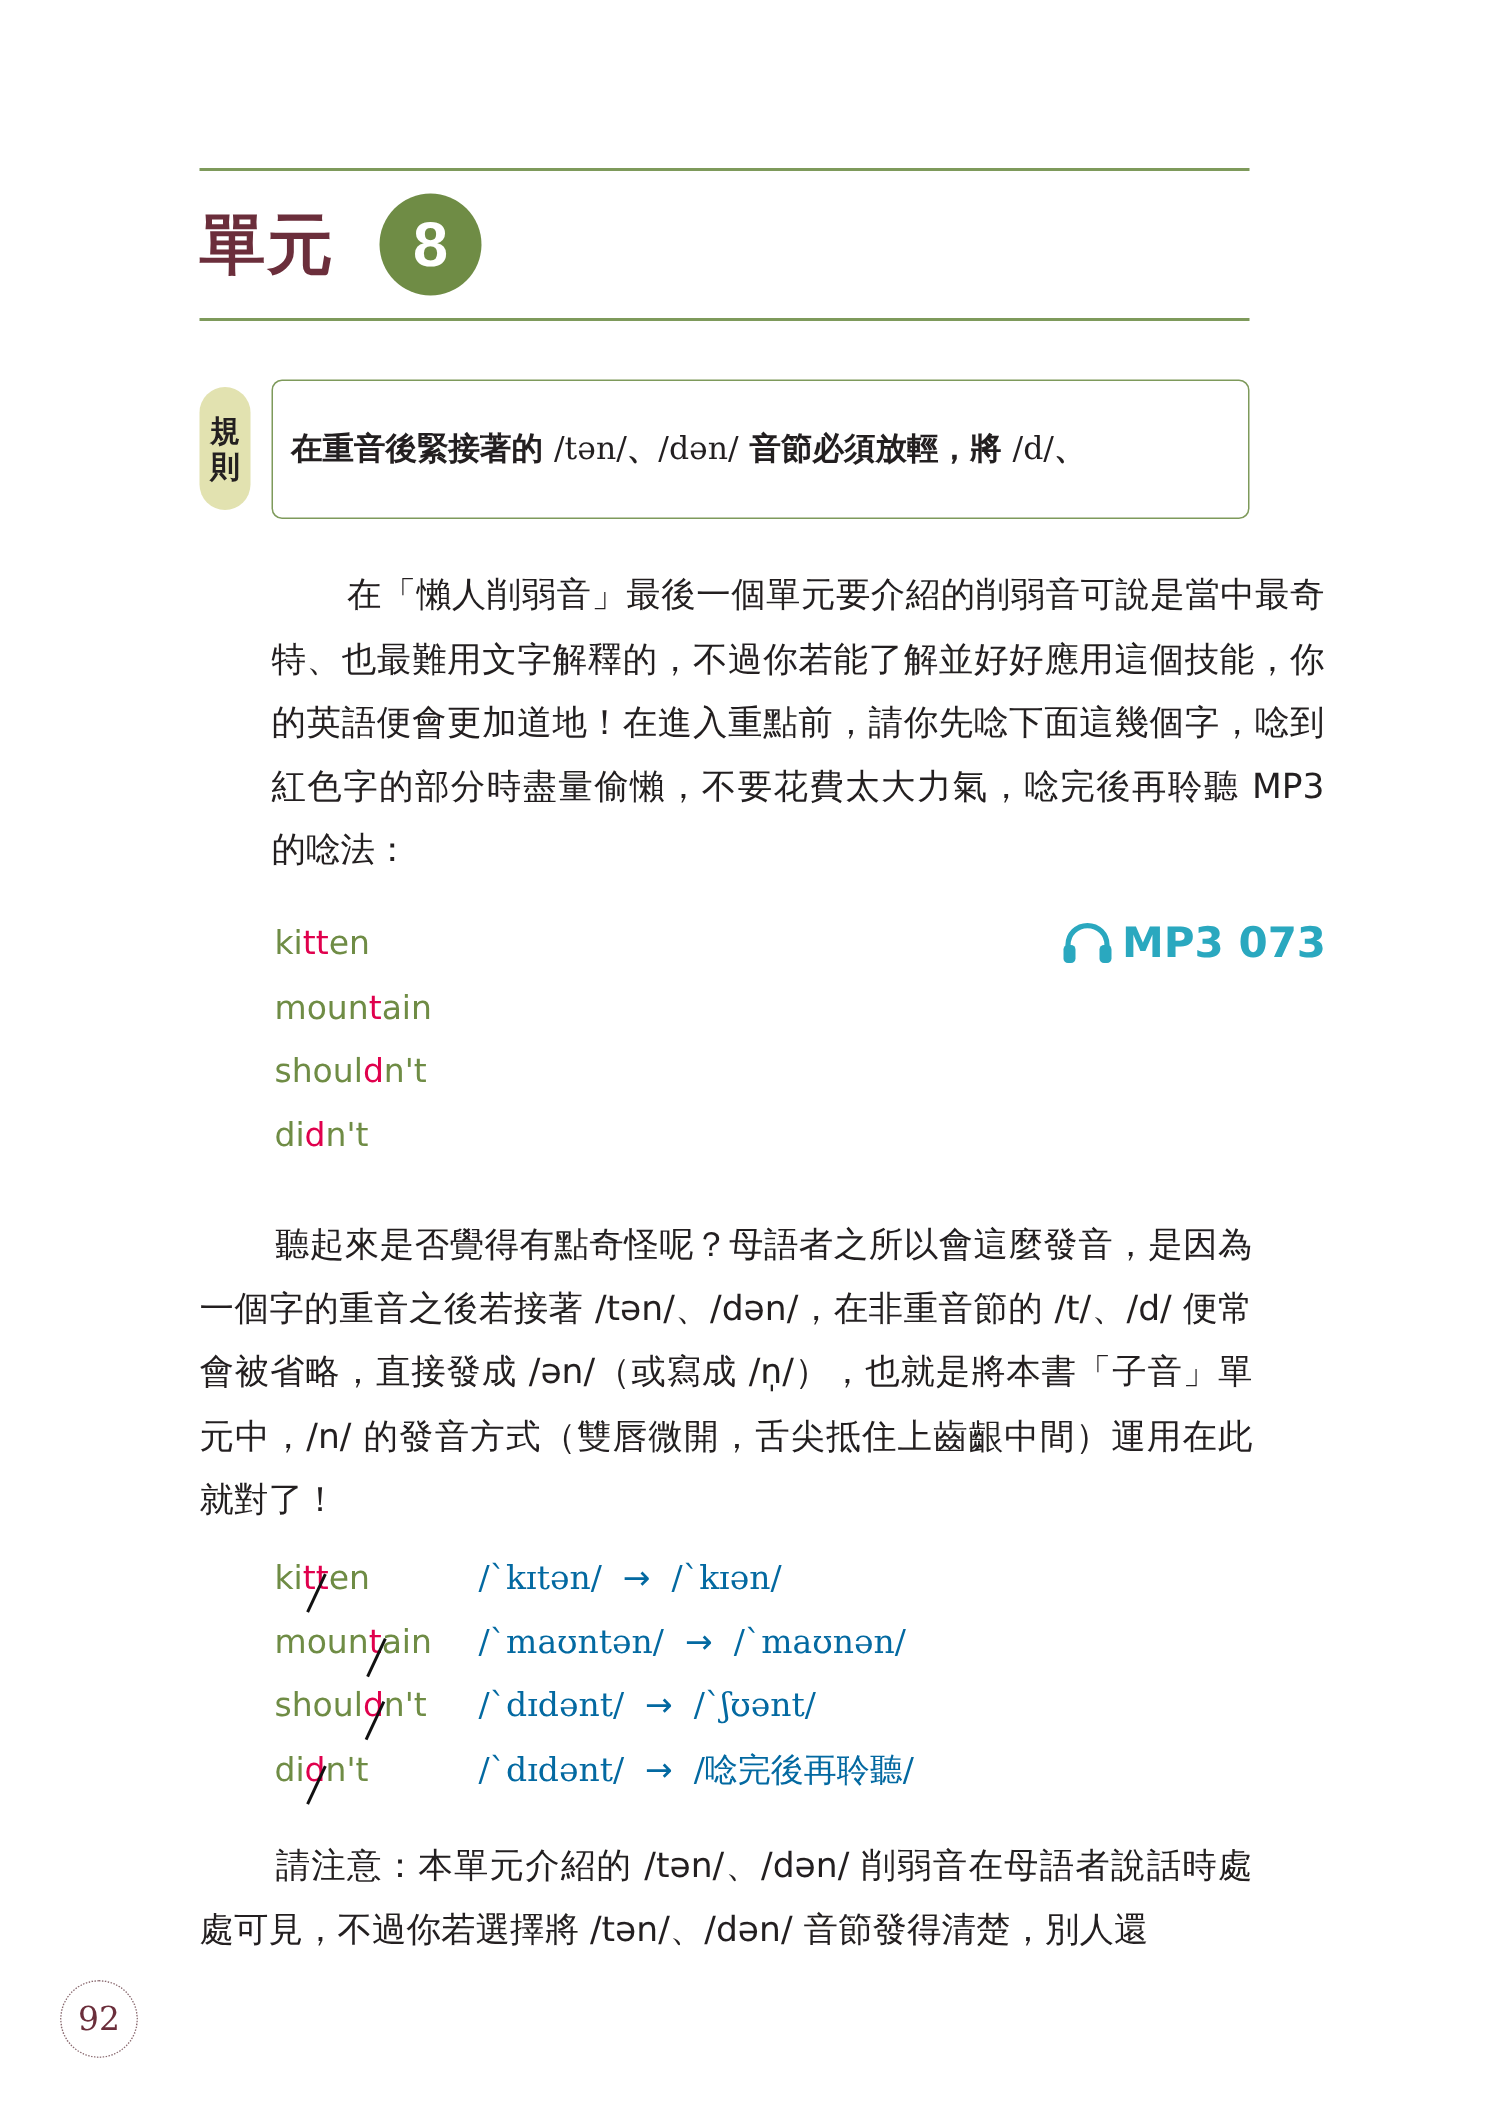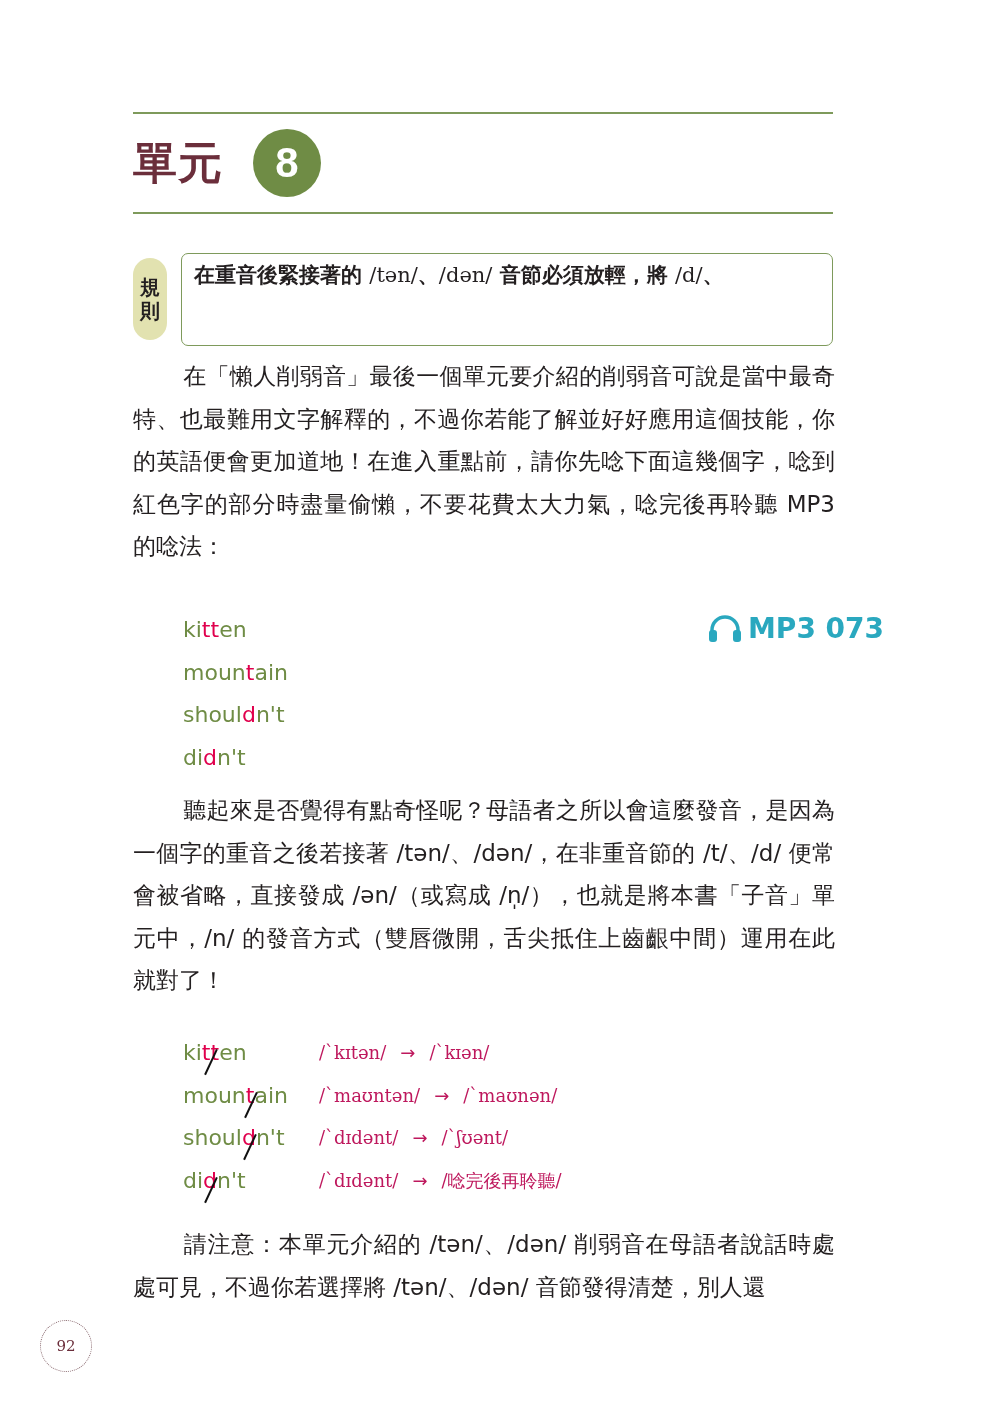--- a/index.html
+++ b/index.html
@@ -8,45 +8,45 @@
 
     .rule-line { position: absolute; left: 133px; width: 700px; height: 2px; background: #7e9a5b; }
     .rule-top { top: 112px; }
     .rule-bottom { top: 212px; }
 
     .title-row { position: absolute; left: 133px; top: 128px; height: 70px; display: flex; align-items: center; gap: 12px; }
     .title-text { font-family: "DejaVu Sans", sans-serif; font-weight: bold; font-size: 44px; color: #6b2e3b; letter-spacing: 1px; }
     .unit-circle { width: 68px; height: 68px; border-radius: 50%; background: #6f8c45; color: #ffffff; font-family: "Liberation Sans", sans-serif; font-weight: bold; font-size: 42px; display: flex; align-items: center; justify-content: center; margin: 0 20px 0 18px; }
 
     .rule-tag { position: absolute; left: 133px; top: 258px; width: 34px; height: 82px; border-radius: 17px; background: #e2e2b0; display: flex; flex-direction: column; align-items: center; justify-content: center; font-weight: bold; font-size: 20px; color: #231f20; line-height: 24px; }
-    .rule-box { position: absolute; left: 181px; top: 253px; width: 652px; height: 93px; border: 1.5px solid #7e9a5b; border-radius: 7px; padding: 0 12px 0 12px; font-weight: bold; font-size: 21px; line-height: 42px; color: #231f20; }
+    .rule-box { position: absolute; left: 181px; top: 253px; width: 652px; height: 93px; border: 1.5px solid #7e9a5b; border-radius: 7px; padding: 24px 12px 0 12px; font-weight: bold; font-size: 21px; line-height: 42px; color: #231f20; }
     .ipa { font-family: "DejaVu Serif", "Liberation Serif", serif; font-weight: normal; }
 
     .para { position: absolute; left: 133px; width: 702px; font-size: 23px; line-height: 42.5px; color: #231f20; text-align: justify; }
     .para .indent { display: inline-block; width: 50px; }
-    .p1 { top: 355px; }
-    .p2 { top: 789px; }
+    .p1 { top: 376px; margin-left: 48px; }
+    .p2 { top: 809px; }
     .p3 { top: 1223px; }
 
     .word-list { position: absolute; left: 183px; top: 609px; }
     .word { font-family: "DejaVu Sans", sans-serif; font-size: 22px; color: #6f8c45; height: 42.5px; line-height: 42.5px; }
     .hl { color: #e0004d; }
 
     .mp3 { position: absolute; left: 708px; top: 612px; display: flex; align-items: center; color: #2aa8bf; font-weight: bold; font-size: 28px; }
     .mp3 svg { margin-right: 6px; }
 
     .pron-table { position: absolute; left: 183px; top: 1032px; }
     .pron-row { display: flex; height: 42.5px; line-height: 42.5px; align-items: center; }
     .pron-word { width: 136px; font-size: 22px; color: #6f8c45; font-family: "DejaVu Sans", sans-serif; }
-    .pron-ipa { font-family: "DejaVu Serif", "Liberation Serif", serif; font-size: 18px; color: #be185d; }
+    .pron-ipa { font-family: "DejaVu Serif", "Liberation Serif", serif; font-size: 22px; color: #0369a1; }
     .arrow { margin: 0 14px; font-family: "DejaVu Sans", sans-serif; }
     .strike { position: relative; color: #e0004d; }
     .strike::after { content: ""; position: absolute; left: 50%; top: 8px; width: 1.5px; height: 28px; background: #111; transform: rotate(25deg); }
 
-    .page-num { position: absolute; left: 40px; top: 1320px; width: 52px; height: 52px; border-radius: 50%; border: 1.5px dotted #8a6a70; display: flex; align-items: center; justify-content: center; font-family: "DejaVu Serif", serif; font-size: 15px; color: #6b2e3b; }
+    .page-num { position: absolute; left: 40px; top: 1320px; width: 52px; height: 52px; border-radius: 50%; border: 1.5px dotted #8a6a70; display: flex; align-items: center; justify-content: center; font-family: "DejaVu Serif", serif; font-size: 22px; color: #6b2e3b; }
   </style>
 </head>
 <body>
 
 <div class="rule-line rule-top"></div>
 
 <div class="title-row">
   <span class="title-text">單元</span>
   <span class="unit-circle">8</span>
 </div>

